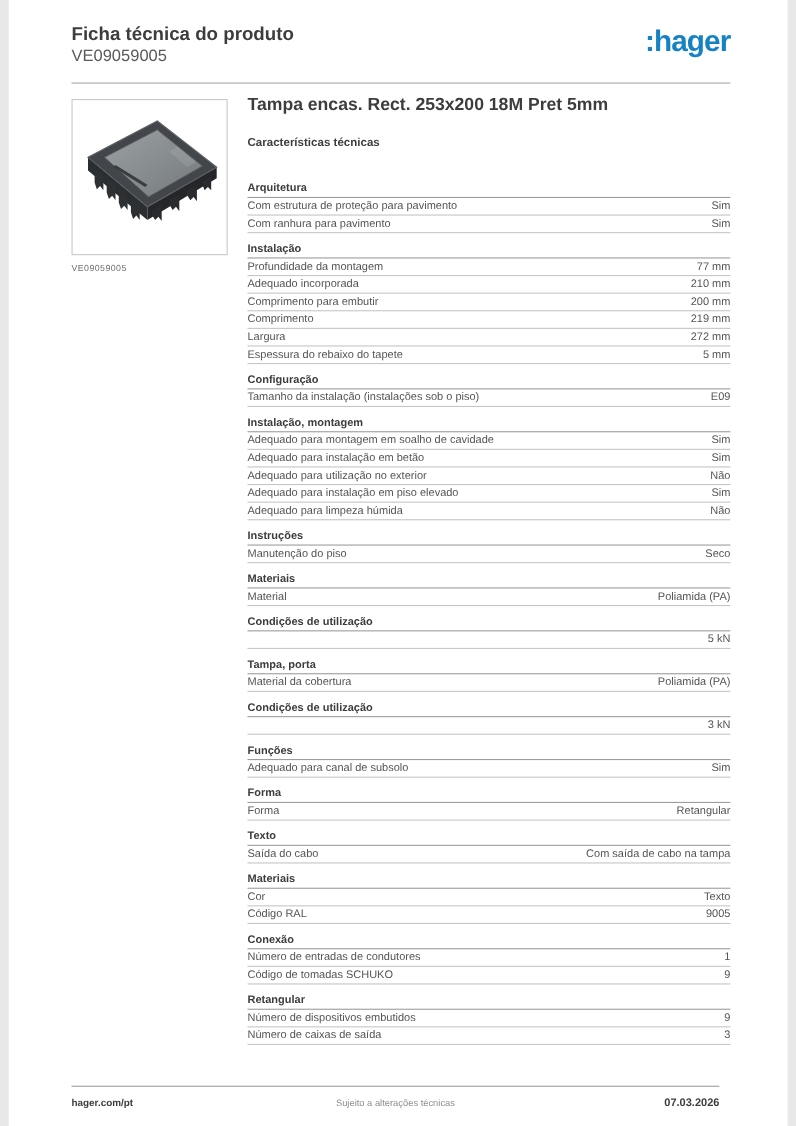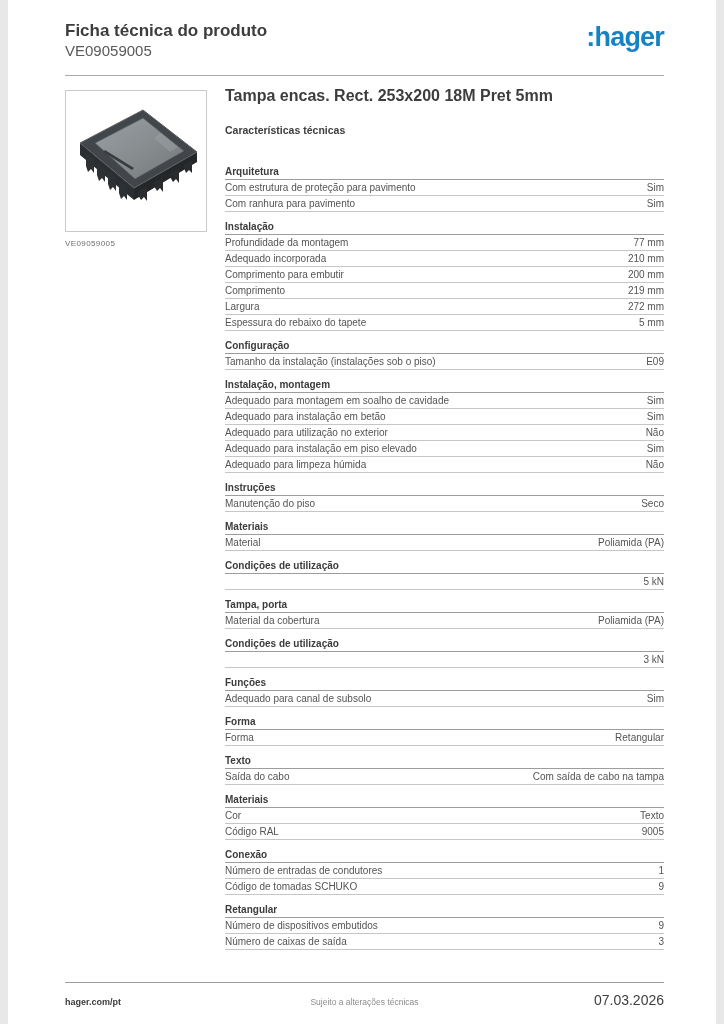--- a/index.html
+++ b/index.html
@@ -47,26 +47,26 @@
     display: flex; justify-content: space-between; align-items: flex-start;
     font-size: 10px; color: #545454;
     line-height: 11px; padding: 2px 0;
     border-bottom: 1px solid #c6c6c6;
     min-height: 15px;
   }
   .row .lbl { padding-right: 10px; }
   .row .val { text-align: right; white-space: nowrap; }
 
   
-  .footer { position: absolute; left: 57px; right: 52px; bottom: 16px; }
+  .footer { position: absolute; left: 57px; right: 62px; bottom: 16px; }
   .footer-rule { border-top: 1px solid #9d9d9d; margin-bottom: 9px; }
   .footer-row { display: flex; align-items: baseline; }
   .footer-left  { flex: 1; font-size: 9px; font-weight: bold; color: #3d3d3d; text-align: left; text-decoration: none; }
   .footer-center{ flex: 1.6; font-size: 8.5px; color: #8c8c8c; text-align: center; }
-  .footer-right { flex: 1; font-size: 14px; font-weight: normal; color: #3d3d3d; text-align: right; }
+  .footer-right { flex: 1; font-size: 10px; font-weight: bold; color: #3d3d3d; text-align: right; }
 </style>
 </head>
 <body>
 
 <div class="page">
 
   <div class="header">
     <div>
       <div class="header-title">Ficha técnica do produto</div>
       <div class="header-code">VE09059005</div>

